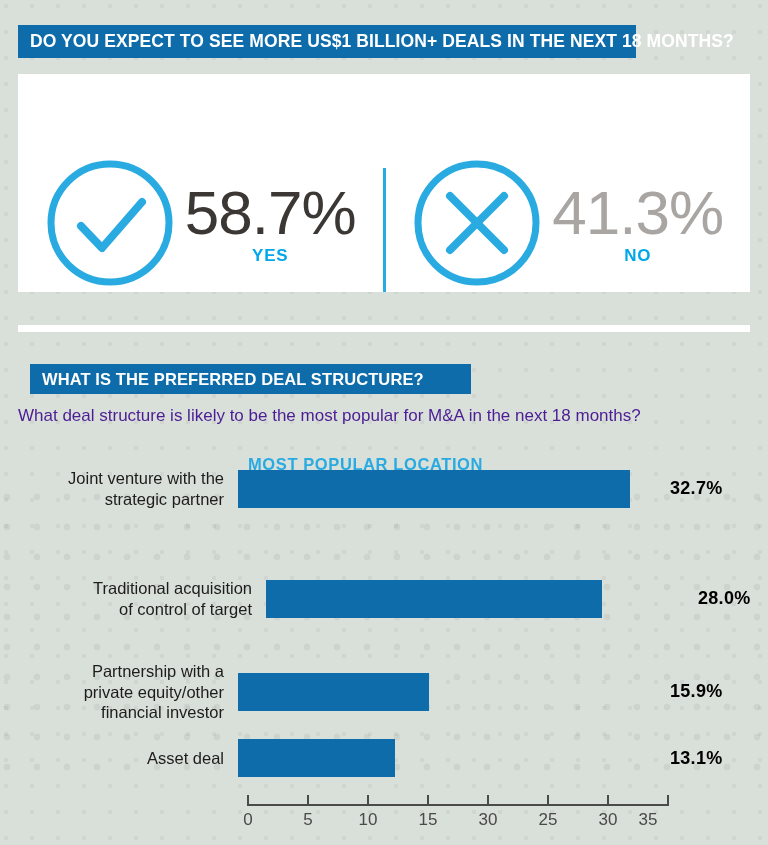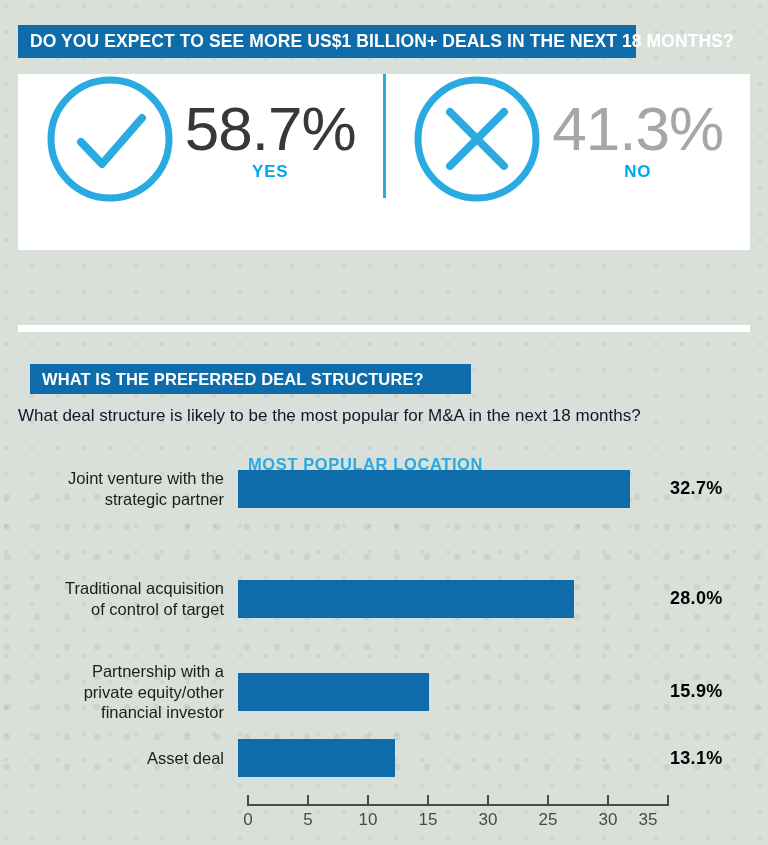--- a/index.html
+++ b/index.html
@@ -40,24 +40,24 @@
     width:441px; height:30px;
     padding-left:12px;
     font-size:16.5px;
     margin-left:12px;
   }
 
   
   .white-card {
     position:absolute;
     left:18px; top:74px;
-    width:732px; height:176px;
+    width:732px; height:218px;
     background:#ffffff;
     display:flex;
-    align-items:flex-start;
+    align-items:flex-end;
   }
   .stat-group {
     display:flex;
     align-items:center;
     flex:1;
     justify-content:center;
     gap:10px;
   }
   .icon-circle { flex:0 0 auto; }
   .stat-text { display:flex; flex-direction:column; align-items:center; }
@@ -89,21 +89,21 @@
     left:18px; top:325px;
     width:732px; height:7px;
     background:#ffffff;
   }
 
   
   .subtitle {
     position:absolute;
     left:18px; top:406px;
     font-size:17px;
-    color:#0f172a;
+    color:#4c1d95;
     white-space:nowrap;
   }
 
   
   .chart-title {
     position:absolute;
     left:248px; top:455px;
     font-size:16.5px;
     font-weight:bold;
     color:#29ABE2;
@@ -233,21 +233,21 @@
 
 <div class="chart-area"></div>
 <div id="bars-host">
     <div class="bar-row" style="top: 468px;">
       <div class="bar-label">Joint venture with the<br>strategic partner</div>
       <div class="bar-track">
         <div class="bar-fill" style="width: 392.4px; background: rgb(13, 108, 169);"></div>
       </div>
       <div class="bar-value">32.7%</div>
     </div>
-    <div class="bar-row" style="top: 578px;">
+    <div class="bar-row" style="top: 578px; padding-left: 28px;">
       <div class="bar-label">Traditional acquisition<br>of control of target</div>
       <div class="bar-track">
         <div class="bar-fill" style="width: 336px; background: rgb(13, 108, 169);"></div>
       </div>
       <div class="bar-value">28.0%</div>
     </div>
     <div class="bar-row" style="top: 661px;">
       <div class="bar-label">Partnership with a<br>private equity/other<br>financial investor</div>
       <div class="bar-track">
         <div class="bar-fill" style="width: 190.8px; background: rgb(13, 108, 169);"></div>

